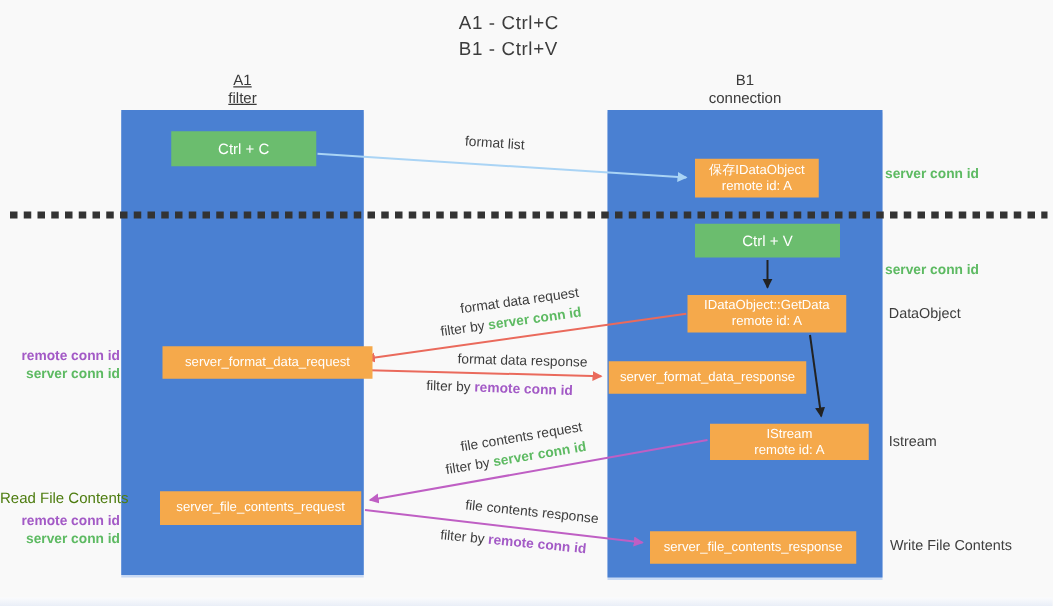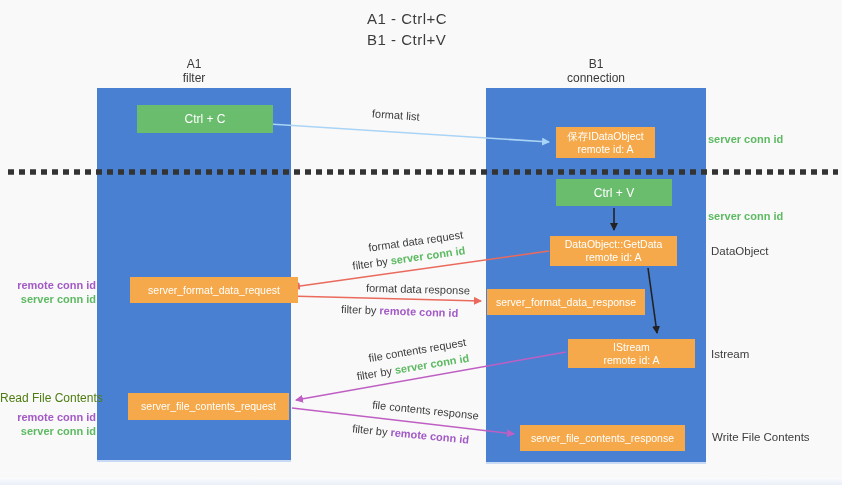--- a/index.html
+++ b/index.html
@@ -9,34 +9,34 @@
     background:#f9f9f9;
     position:relative;
     overflow:hidden;
     color:#3d3d3d;
   }
   .canvas { position:absolute; left:0; top:0; width:842px; height:485px; }
 
   .title-block { position:absolute; left:367px; top:8px; font-size:15px; line-height:21px; color:#3c3c3c; letter-spacing:0.5px; }
 
   .col-header { position:absolute; top:57px; text-align:center; font-size:12px; line-height:14px; color:#3a3a3a; }
-  .col-header.left { left:97px; width:194px; }
+  .col-header.left { left:97px; width:194px;text-decoration:underline; }
   .col-header.right { left:486px; width:220px; }
 
   .column { position:absolute; top:88px; background:#4a80d2; box-shadow:0 2px 0 #c9daf4; }
   .column.left { left:97px; width:194px; height:372px; }
   .column.right { left:486px; width:220px; height:374px; }
 
   .arrow-layer { position:absolute; left:0; top:0; width:842px; height:485px; pointer-events:none; }
 
   .node { position:absolute; display:flex; flex-direction:column; align-items:center; justify-content:center; color:#fff; text-align:center; }
   .node.green { background:#6bbd6e; font-size:12px; }
   .node.orange { background:#f5a94b; font-size:10.5px; line-height:13px; }
 
-  #box-ctrl-c { left:137px; top:105px; width:136px; height:28px; }
+  #box-ctrl-c { left:137px; top:105px; width:116px; height:28px; }
   #box-ctrl-v { left:556px; top:179px; width:116px; height:27px; }
   #box-save-dataobject { left:556px; top:127px; width:99px; height:31px; }
   #box-getdata { left:550px; top:236px; width:127px; height:30px; }
   #box-istream { left:568px; top:339px; width:127px; height:29px; }
   #box-format-request { left:130px; top:277px; width:168px; height:26px; }
   #box-format-response { left:487px; top:289px; width:158px; height:26px; }
   #box-file-request { left:128px; top:393px; width:161px; height:27px; }
   #box-file-response { left:520px; top:425px; width:165px; height:26px; }
 
   .arrow-label { position:absolute; font-size:11px; color:#3d3d3d; white-space:nowrap; }
@@ -132,21 +132,21 @@
   </div>
   <div class="node green" id="box-ctrl-v">
     <span>Ctrl + V</span>
   </div>
 
   <div class="node orange" id="box-save-dataobject">
     <span>保存IDataObject</span>
     <span>remote id: A</span>
   </div>
   <div class="node orange" id="box-getdata">
-    <span>DataObject::GetData</span>
+    <span>IDataObject::GetData</span>
     <span>remote id: A</span>
   </div>
   <div class="node orange" id="box-istream">
     <span>IStream</span>
     <span>remote id: A</span>
   </div>
   <div class="node orange" id="box-format-request">
     <span>server_format_data_request</span>
   </div>
   <div class="node orange" id="box-file-request">

